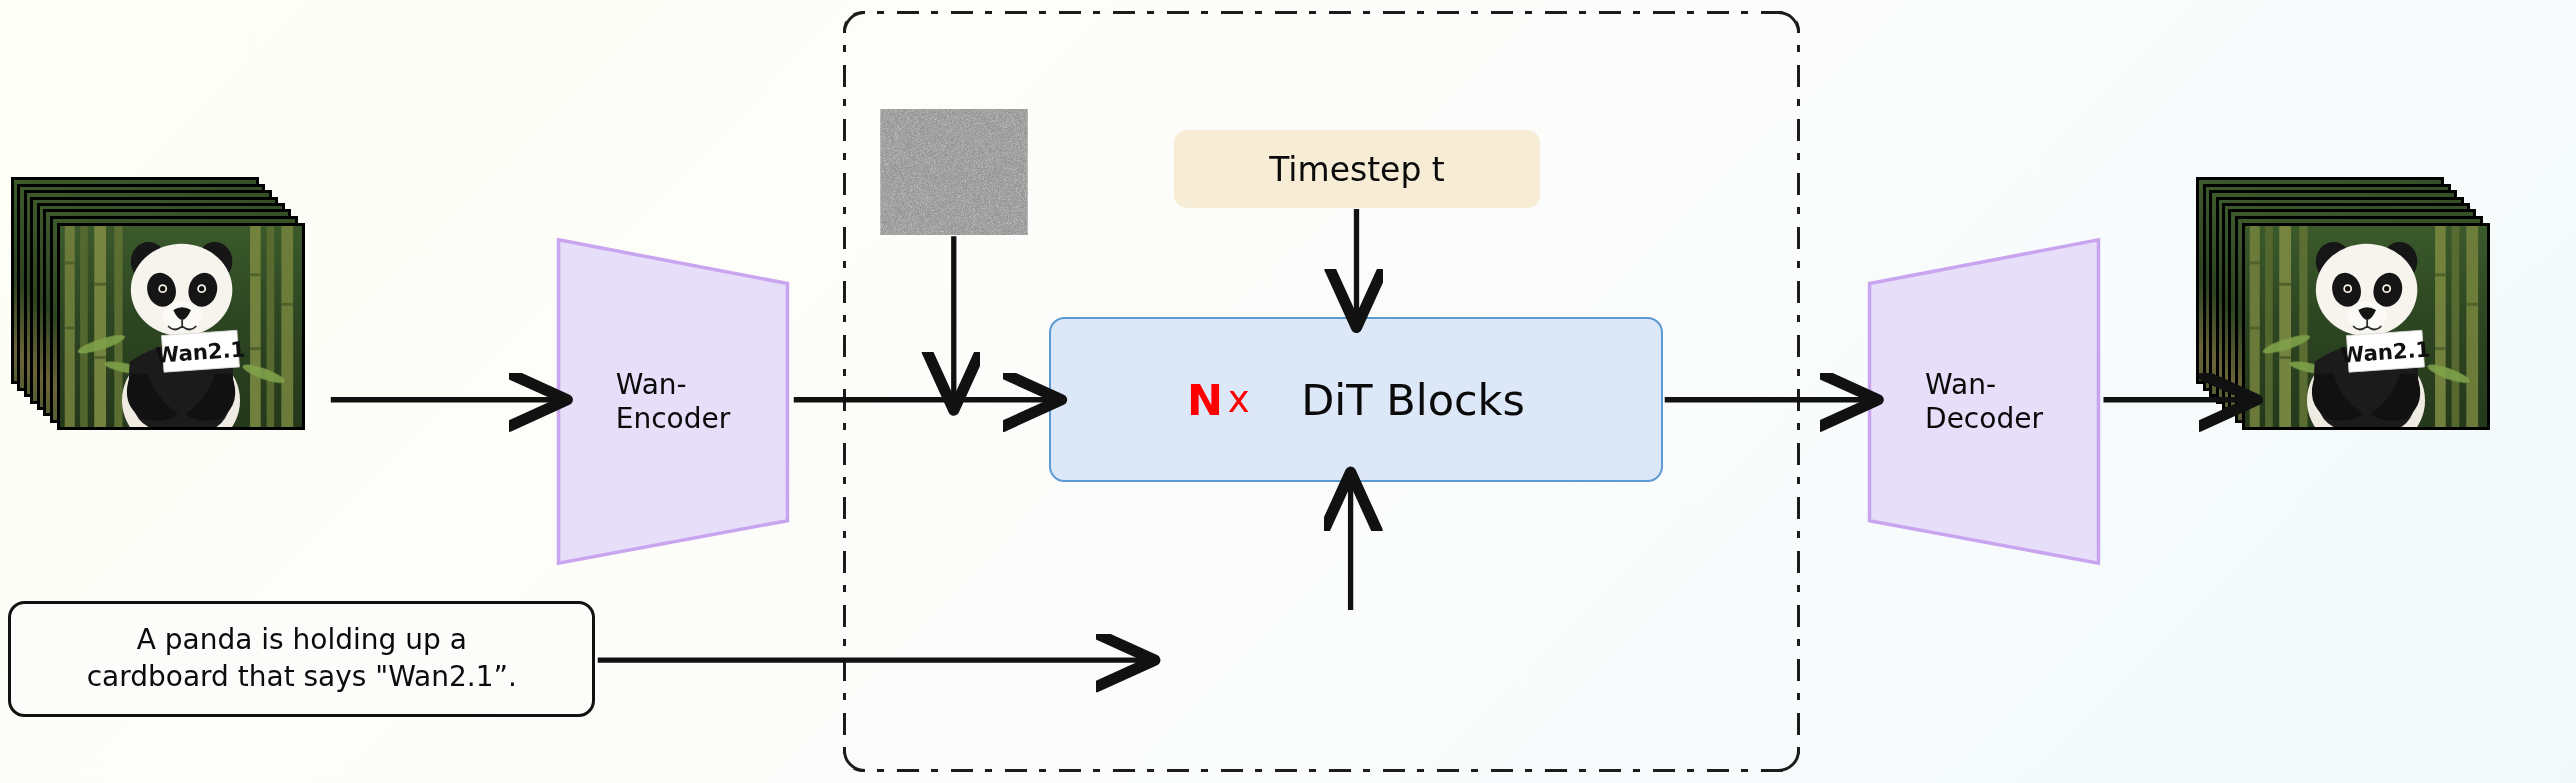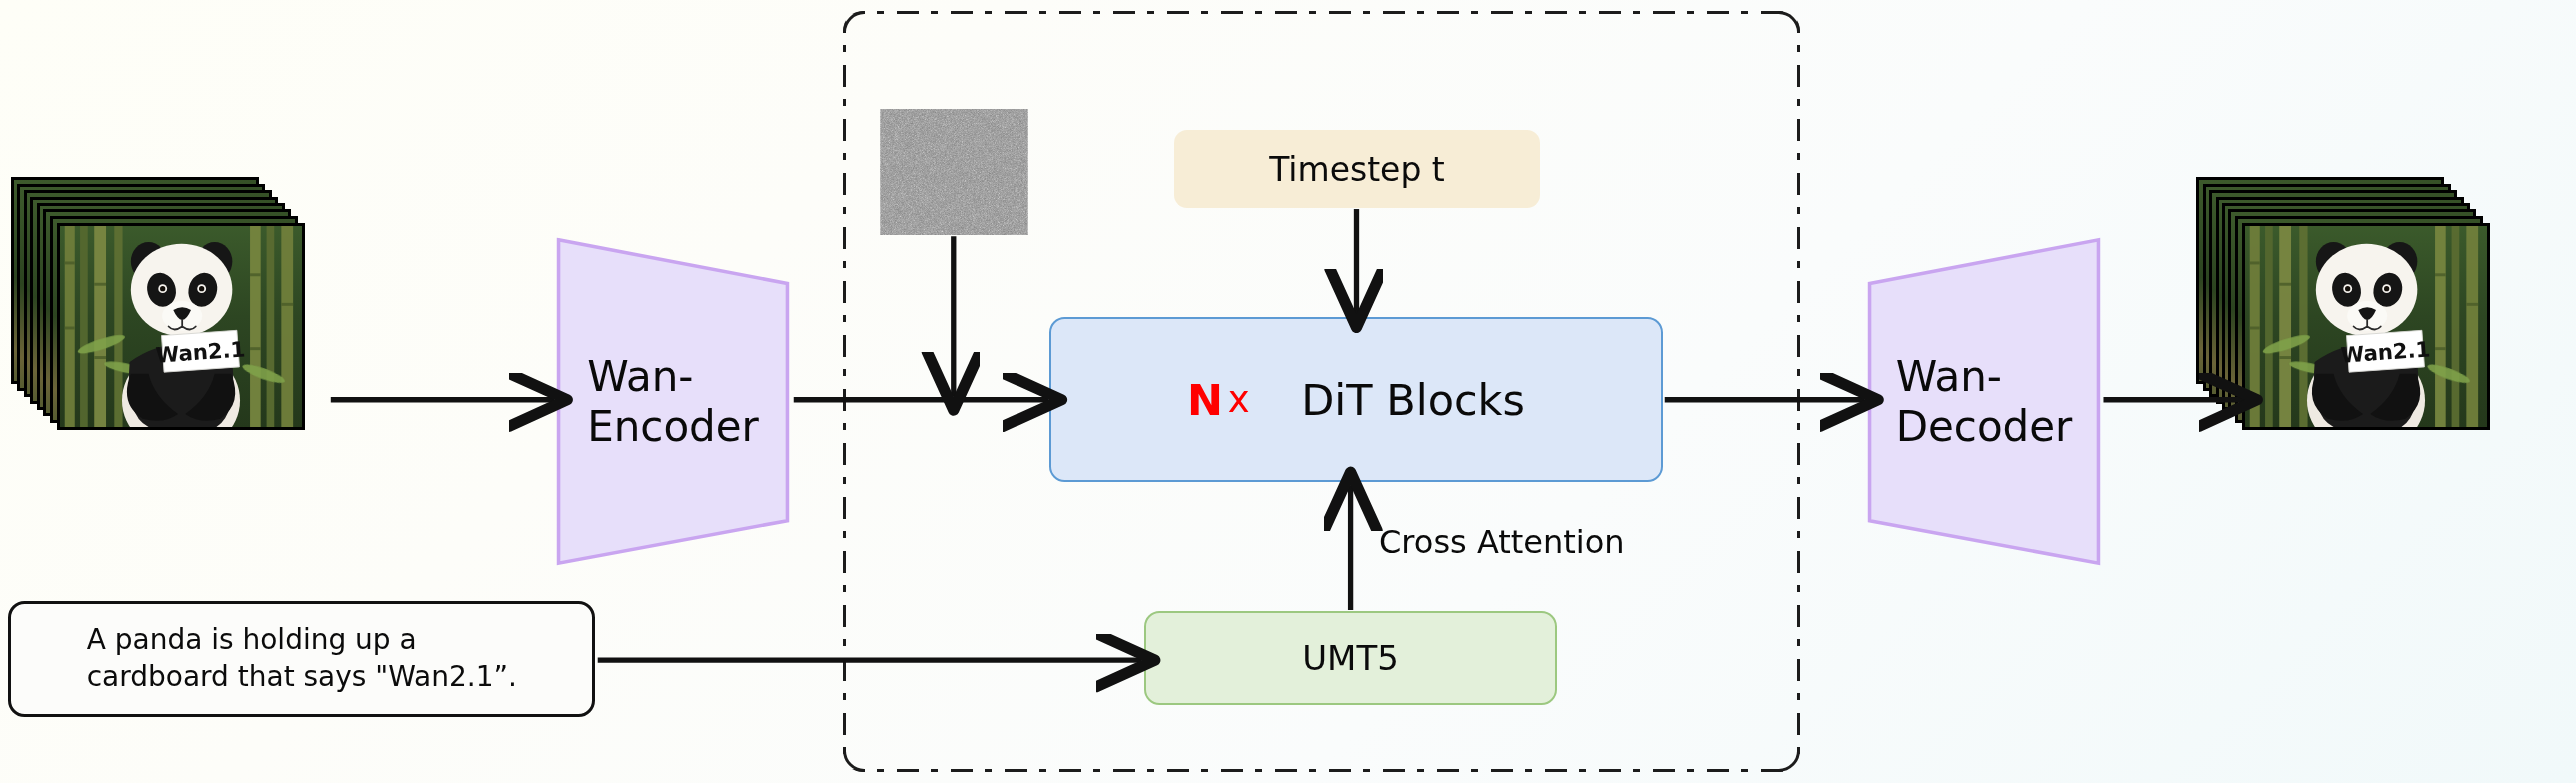--- a/index.html
+++ b/index.html
@@ -61,32 +61,32 @@
     letter-spacing: 0.3px;
   }
 
   
   .node {
     position: absolute;
     box-sizing: border-box;
     display: flex;
     align-items: center;
     justify-content: center;
-    text-align: left;
+    text-align: center;
     color: #0b0b0b;
   }
 
   
   .trap-wrap { position: absolute; }
   .trap-label {
     position: absolute;
     left: 0; top: 0; width: 100%; height: 100%;
     display: flex; flex-direction: column;
     align-items: center; justify-content: center;
-    font-size: 42px;
+    font-size: 28px;
     line-height: 1.18;
     color: #0a0a0a;
     white-space: pre-line;
   }
 
   
   #dit-block {
     left: 1049px;
     top: 317px;
     width: 614px;
@@ -289,30 +289,26 @@
   <div class="node" id="timestep-box">
     <span>Timestep t</span>
   </div>
 
   <div class="node" id="dit-block">
     <span class="nx">N</span>
     <span class="x">x</span>
     <span class="rest">DiT Blocks</span>
   </div>
 
-  <div class="node" id="umt5-box">
-    <span>UMT5</span>
-  </div>
 
   <div class="node" id="prompt-box">
     <span>A panda is holding up a
 cardboard that says "Wan2.1”.</span>
   </div>
 
-  <div id="cross-attention-label">Cross Attention</div>
 
   <div class="trap-wrap" id="decoder-wrap" style="left:1866px; top:236px; width:236px; height:331px;">
     <svg width="236" height="331" viewBox="0 0 400 560">
       <polygon points="6,80 394,6 394,554 6,482" fill="#E7DFFA" stroke="#C9A5F0" stroke-width="6"></polygon>
     </svg>
     <div class="trap-label">Wan-
 Decoder</div>
   </div>
 
   <div class="frame-stack" id="output-stack" style="left:2196px; top:177px; width:307px; height:254px;">

